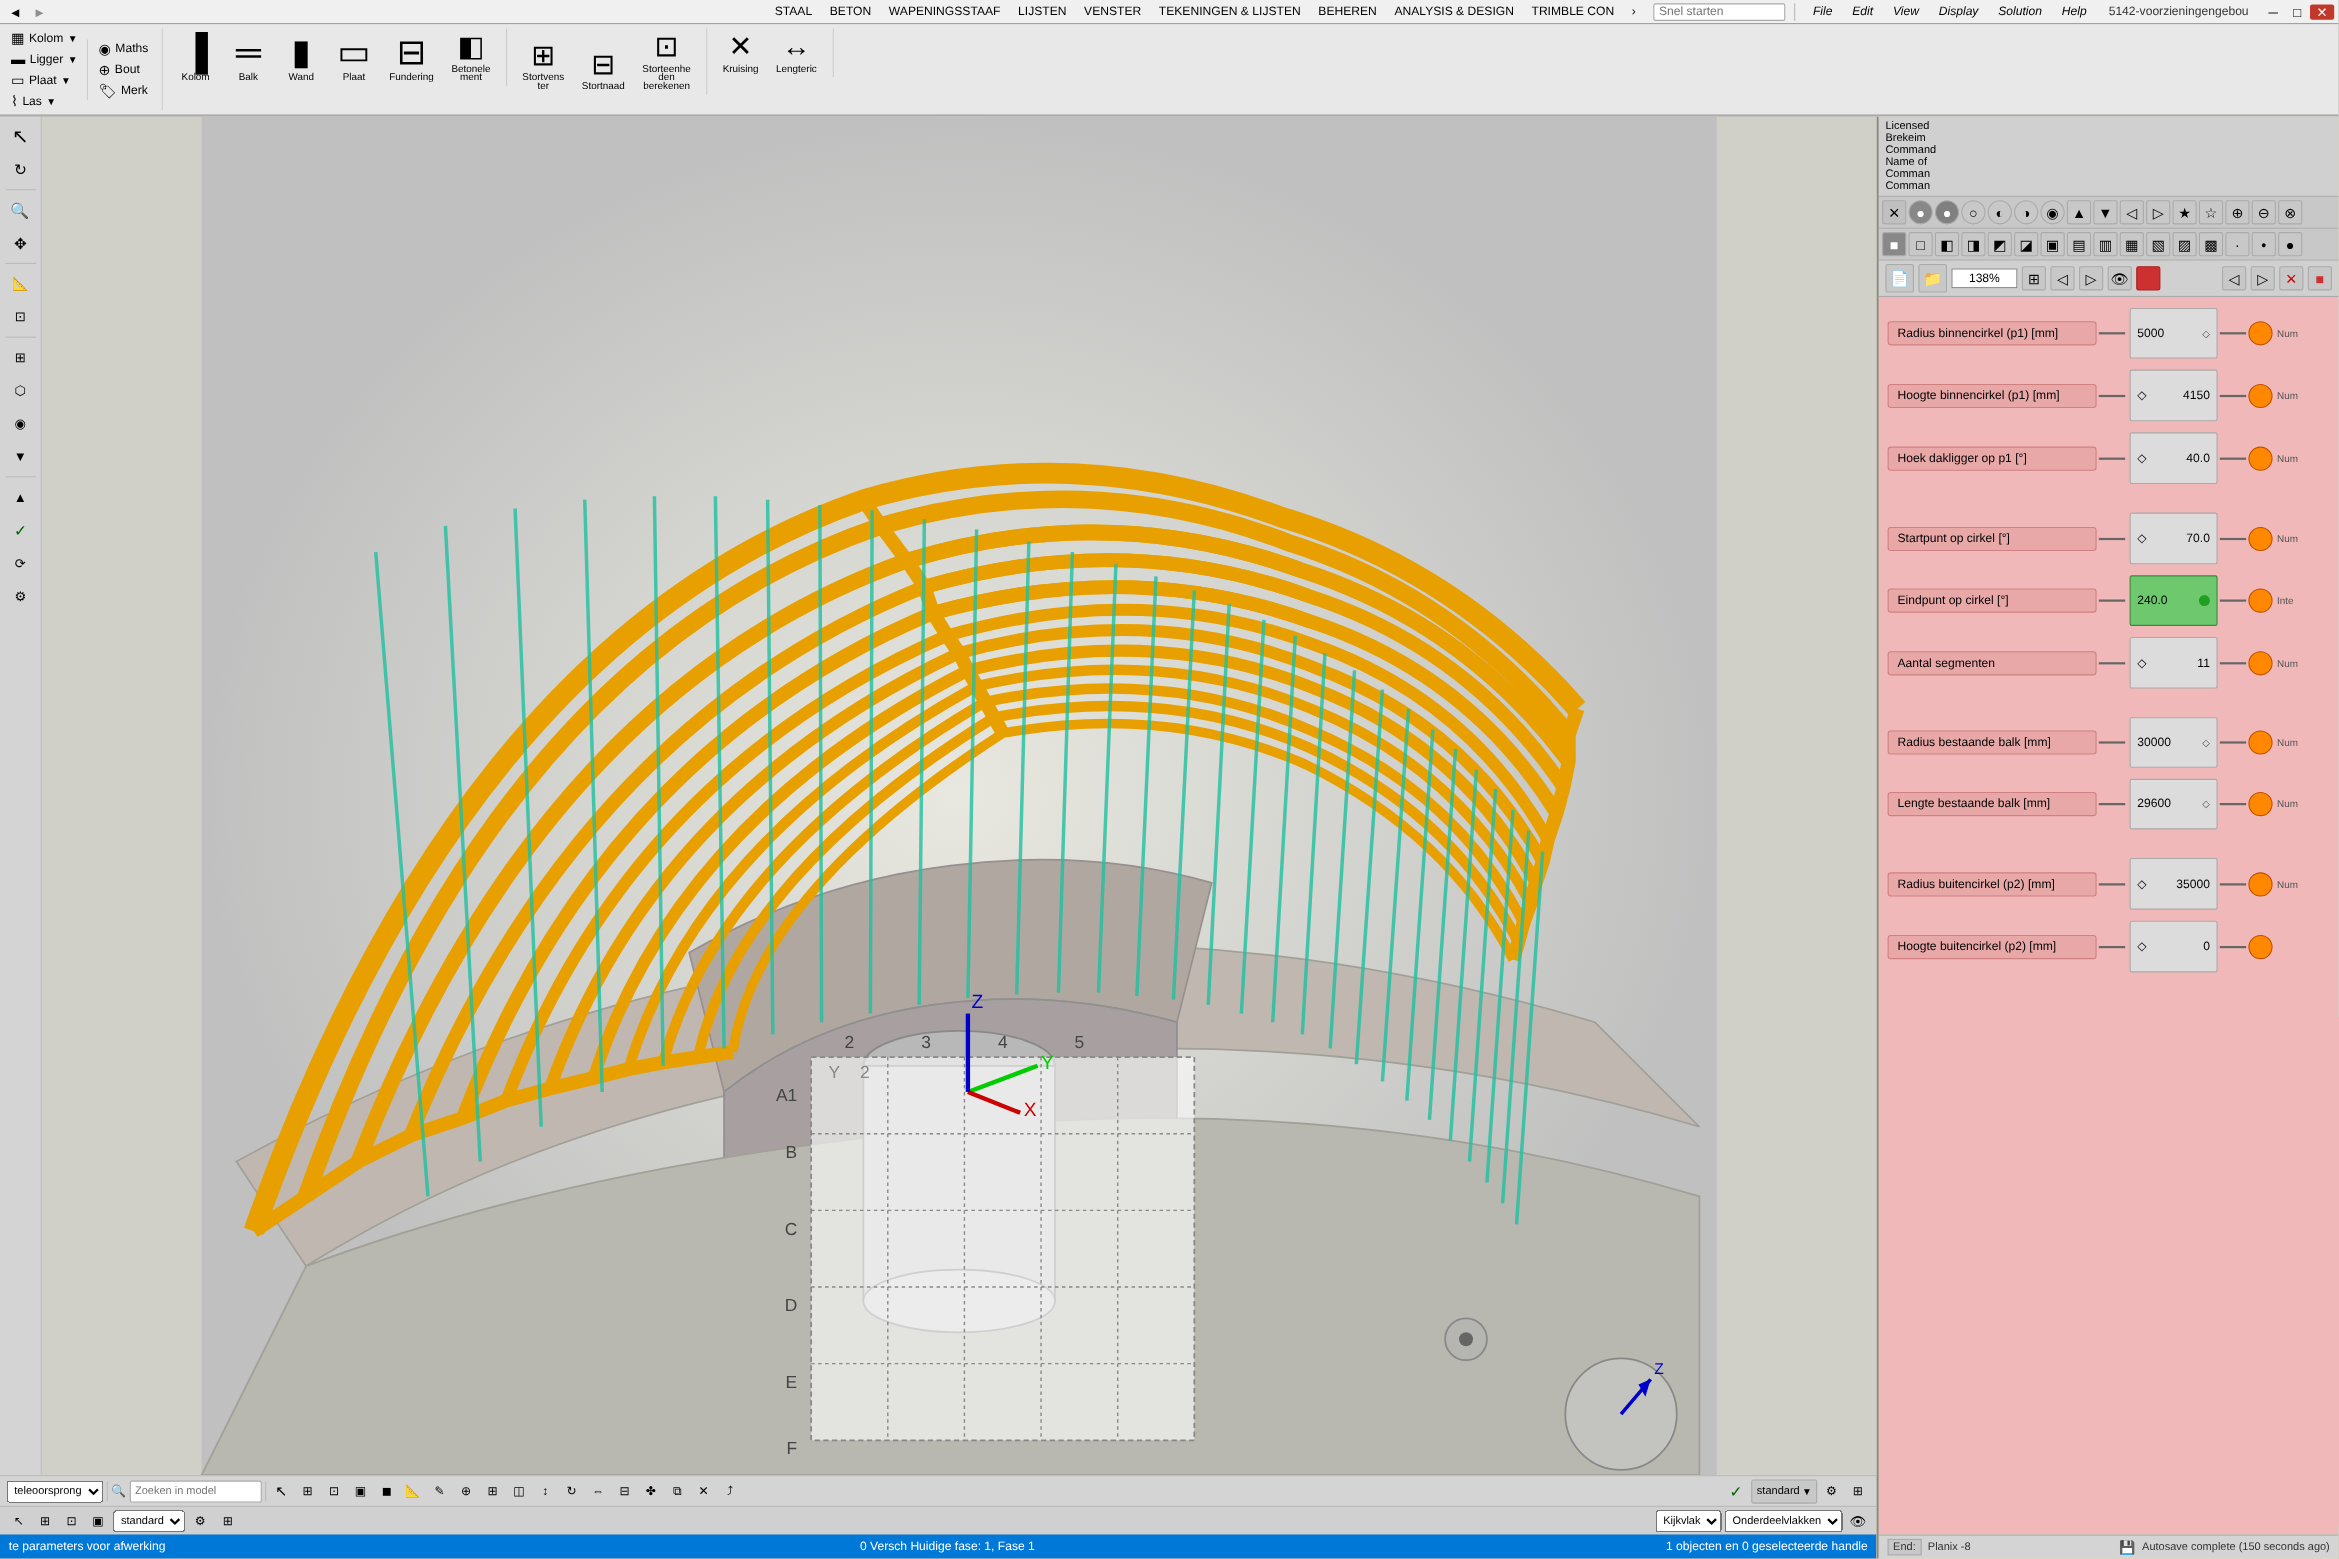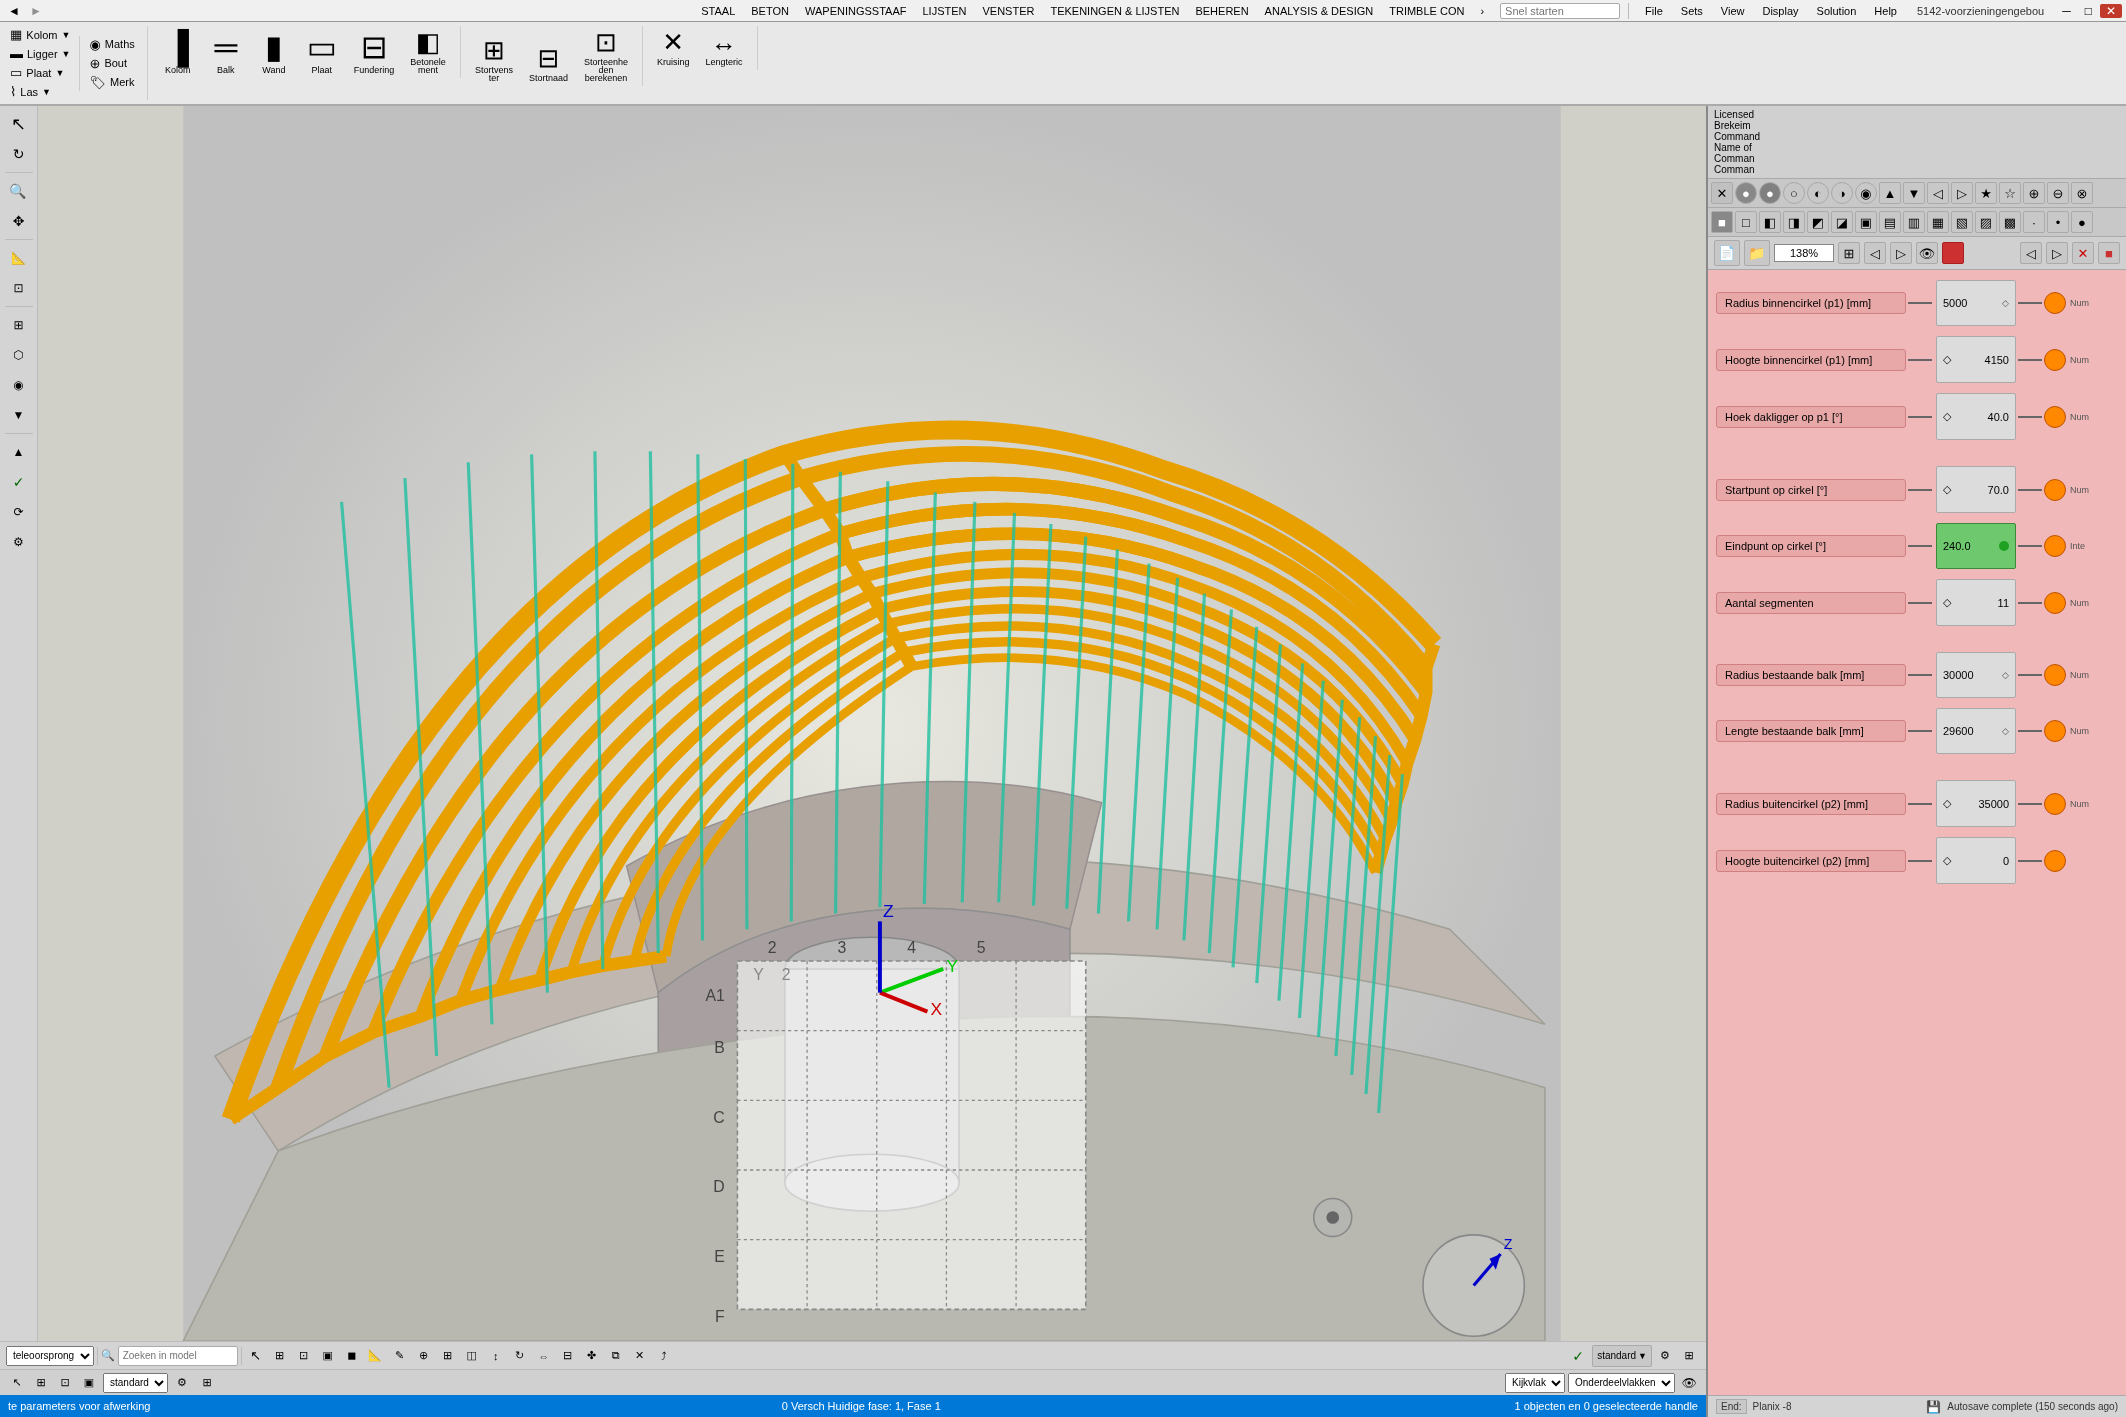--- a/index.html
+++ b/index.html
@@ -69,23 +69,23 @@
       <span class="menu-item">BEHEREN</span>
       <span class="menu-item">ANALYSIS &amp; DESIGN</span>
       <span class="menu-item">TRIMBLE CON</span>
       <span class="menu-item">›</span>
     </div>
 
     <div style="display:flex; align-items:center; gap:4px; margin:0 8px;">
       <input type="text" placeholder="Snel starten" style="width: 120px; font-size: 11px; padding: 1px 4px; border: 1px solid rgb(170, 170, 170); border-radius: 2px;">
     </div>
 
-    <div style="display:flex; align-items:center; gap:2px; border-left:1px solid #bbb; padding-left:8px;">
+    <div style="display:flex; align-items:center; gap:2px; border-left:1px solid #bbb; padding-left:8px;font-style:italic;">
       <span class="menu-item">File</span>
-      <span class="menu-item">Sets</span>
+      <span class="menu-item">Edit</span>
       <span class="menu-item">View</span>
       <span class="menu-item">Display</span>
       <span class="menu-item">Solution</span>
       <span class="menu-item">Help</span>
     </div>
 
     <div style="padding:0 12px; font-size:11px; color:#333;">5142-voorzieningengebou</div>
 
     <div style="display:flex; gap:2px; margin-right:4px;">
       <span style="cursor:pointer; padding:0 6px; font-size:12px;">─</span>

